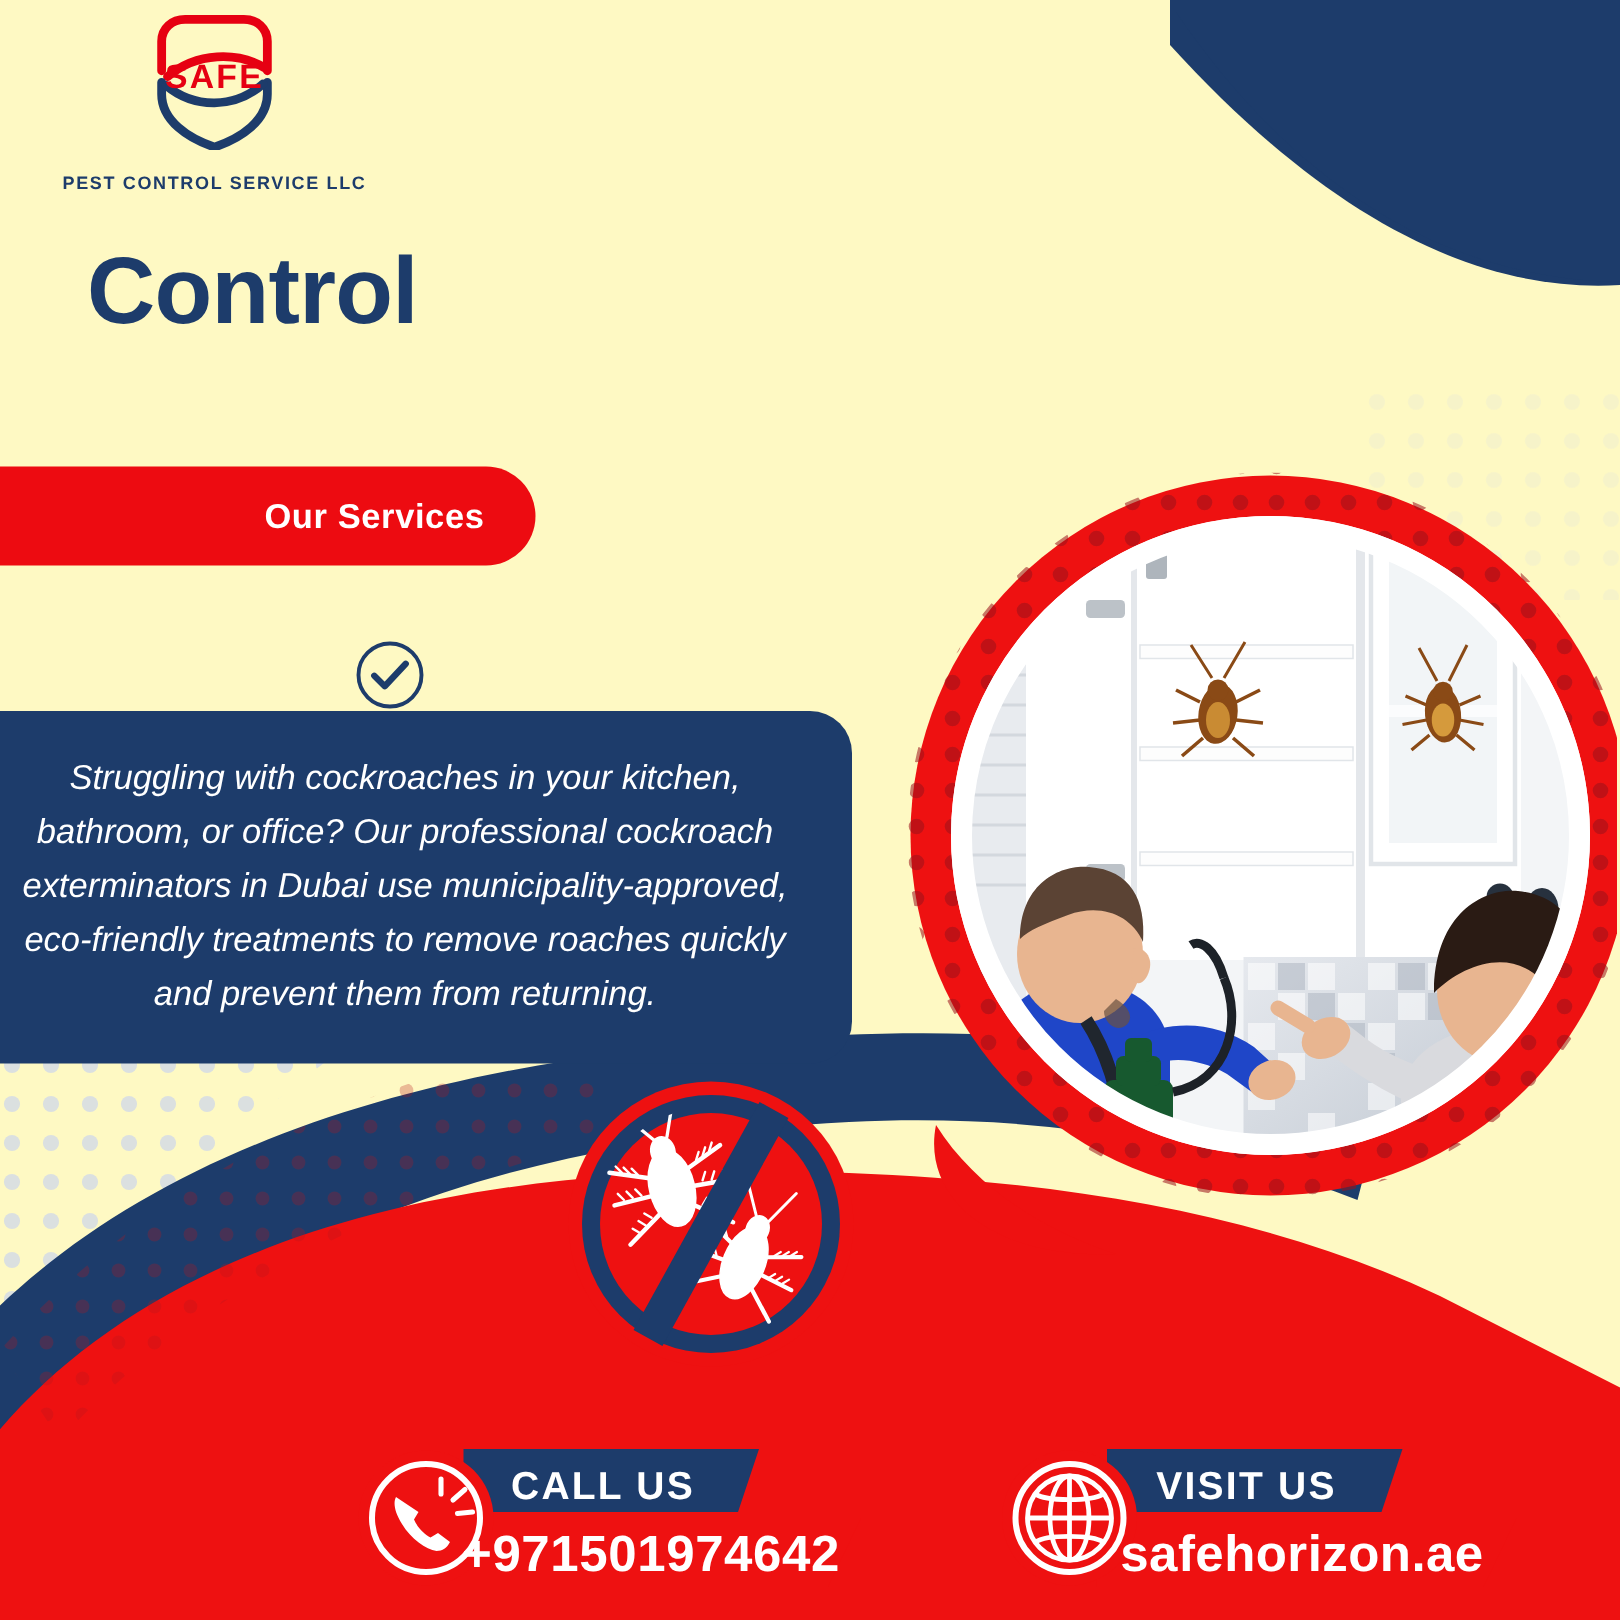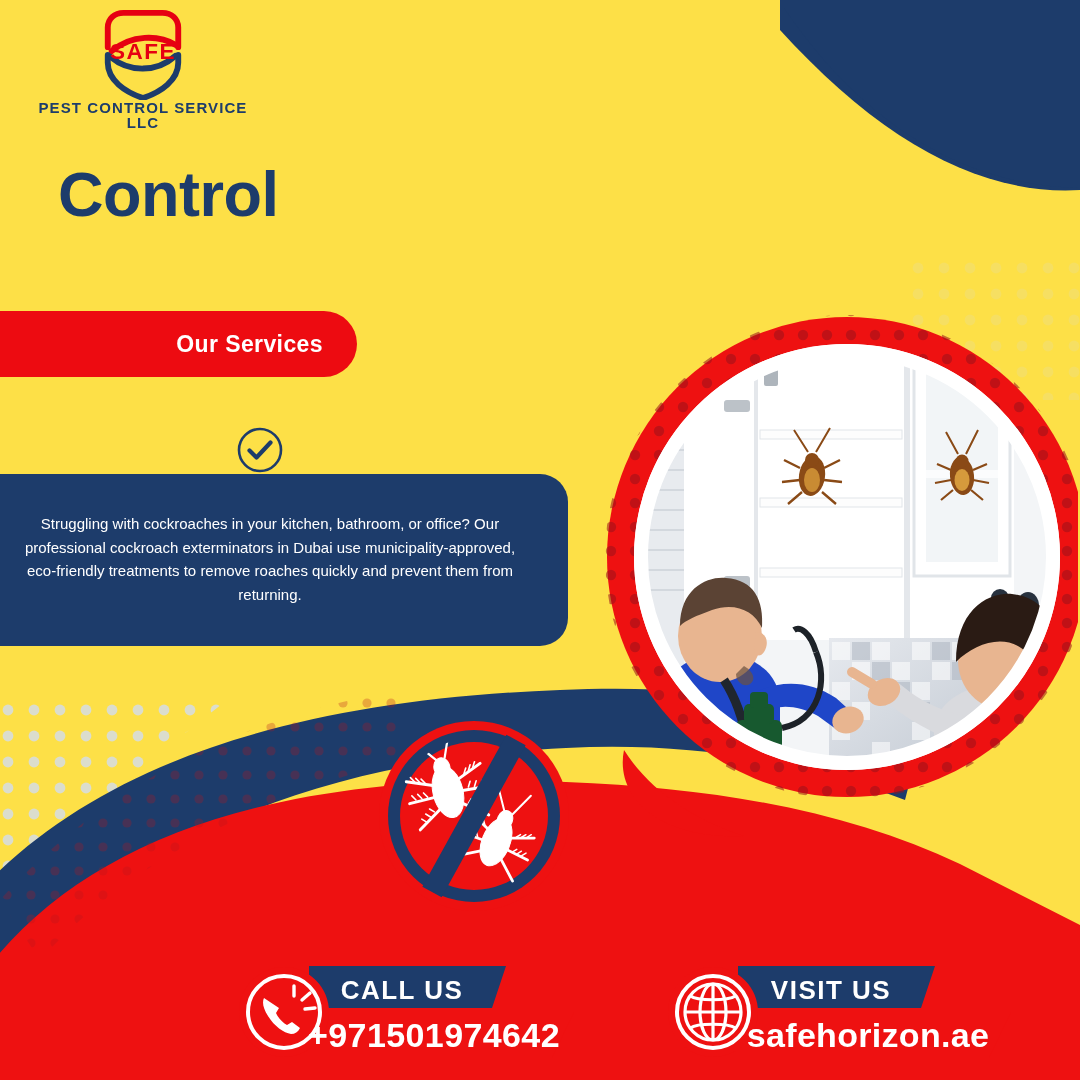--- a/index.html
+++ b/index.html
@@ -1,33 +1,33 @@
 <!DOCTYPE html>
 <html><head>
 <meta charset="utf-8">
 <style>
   html,body{margin:0;padding:0;background:#555;}
   *{box-sizing:border-box;}
   .stage{
     position:relative;width:1080px;height:1080px;overflow:hidden;
-    background:#fde047;
+    background:#fef9c3;
     font-family:"Liberation Sans","DejaVu Sans",sans-serif;
   }
 
   
   .bg-layer{position:absolute;inset:0;overflow:hidden;pointer-events:none;}
   .bg-svg{position:absolute;inset:0;width:1080px;height:1080px;display:block;}
 
   
   .logo-block{position:absolute;left:38px;top:8px;width:210px;text-align:center;}
   .logo-shield{width:98px;height:92px;margin:0 auto;display:block;}
   .logo-word{margin-top:4px;font-size:25px;font-weight:bold;letter-spacing:.5px;line-height:1;}
   .logo-word .lw-red{color:#E60012;}
   .logo-word .lw-navy{color:#1D3C6B;}
-  .logo-sub{margin-top:0;font-size:15px;font-weight:bold;letter-spacing:1.1px;color:#1D3C6B;line-height:1;}
+  .logo-sub{margin-top:16px;font-size:12px;font-weight:bold;letter-spacing:1.1px;color:#1D3C6B;line-height:1;}
 
   
   .headline{position:absolute;left:58px;top:166px;width:760px;line-height:.92;}
   .headline .hl-1{display:block;font-size:63px;font-weight:bold;color:#F20A0A;letter-spacing:-.5px;}
   .headline .hl-2{display:block;font-size:63px;font-weight:bold;color:#1D3C6B;letter-spacing:-.5px;}
 
   
   .pill{
     position:absolute;left:-30px;top:311px;width:387px;height:66px;
     background:#ED0B11;border-radius:0 34px 34px 0;
@@ -38,21 +38,21 @@
   
   .check-icon{position:absolute;left:236px;top:426px;width:48px;height:48px;}
 
   
   .desc-panel{
     position:absolute;left:-28px;top:474px;width:596px;
     background:#1D3C6B;border-radius:0 28px 28px 0;
     padding:26px 30px 28px 30px;
   }
   .desc-text{
-    color:#ffffff;font-size:15px;line-height:1.57;text-align:center;margin:12px;
+    color:#ffffff;font-size:23px;line-height:1.57;text-align:center;margin:0;font-style:italic;
   }
 
   
   .badge{position:absolute;left:374px;top:716px;width:200px;height:200px;}
 
   
   .photo-wrap{position:absolute;left:604px;top:280px;width:474px;height:570px;}
   .photo-svg{width:100%;height:100%;display:block;}
 
   

